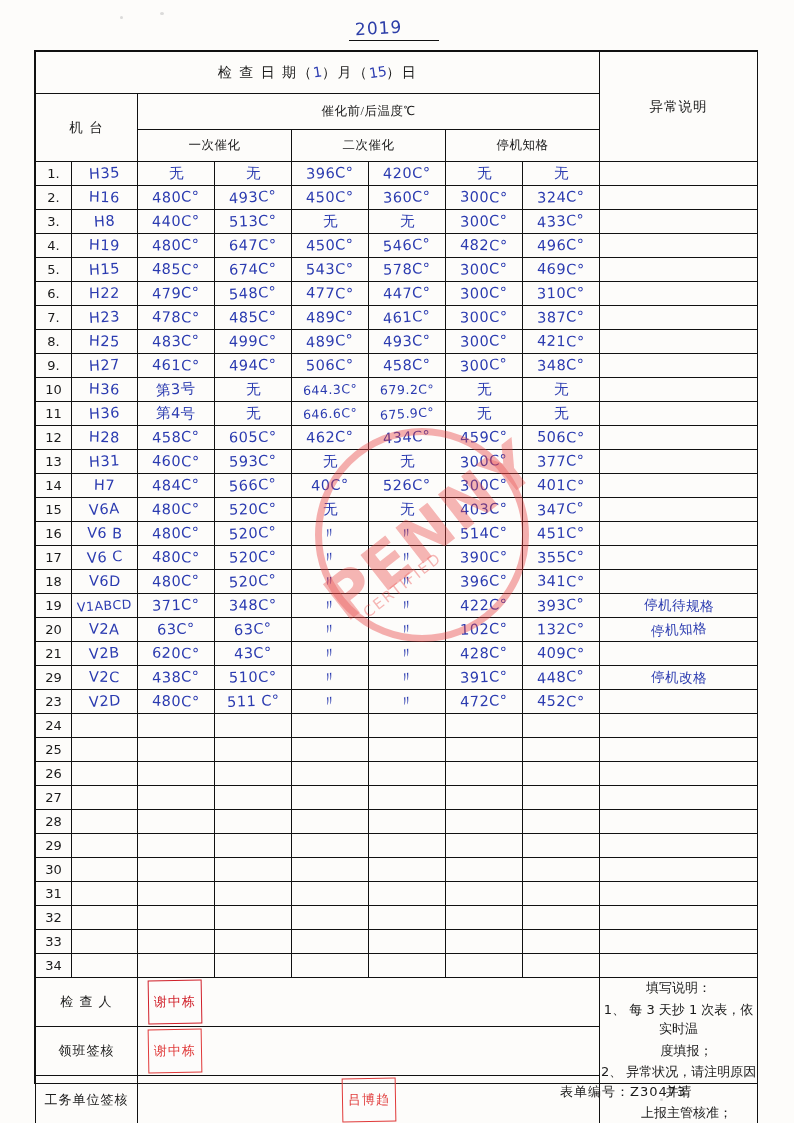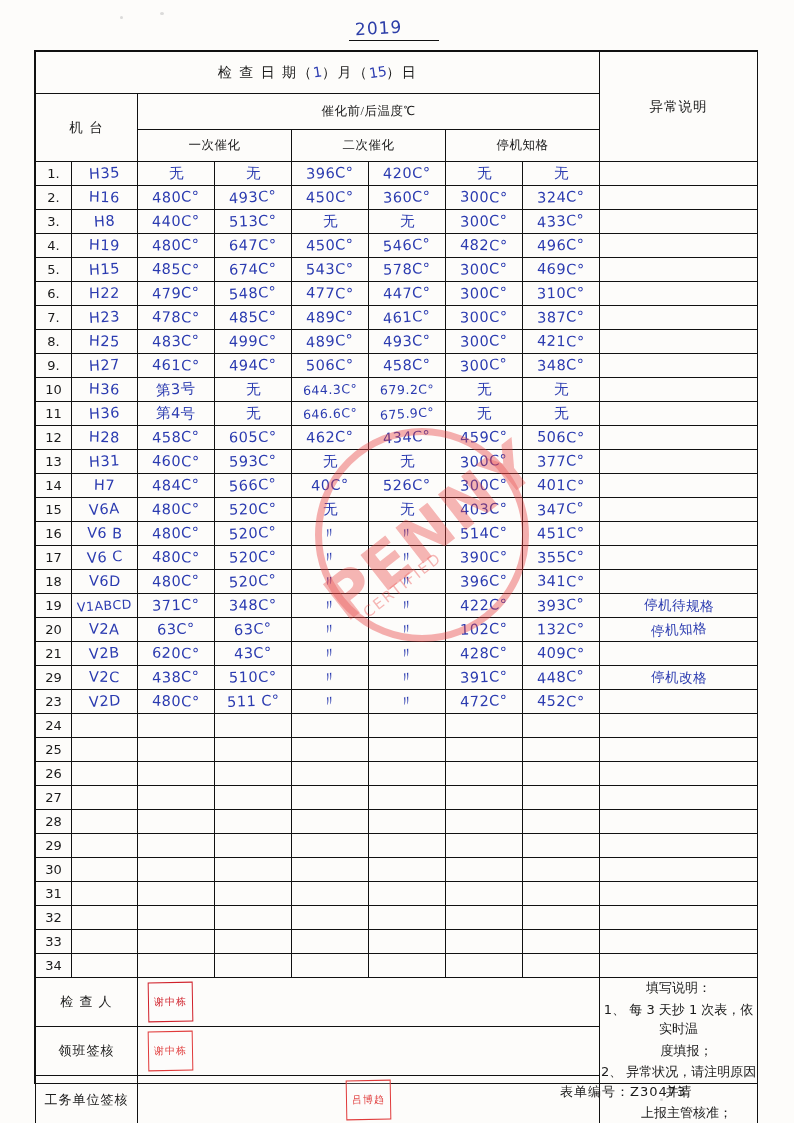--- a/index.html
+++ b/index.html
@@ -103,21 +103,21 @@
   
   .foot-label{
     font-family:"DejaVu Sans", sans-serif;
     font-size:13px;letter-spacing:1px;
   }
   .stamp{
     display:inline-block;
     border:1.4px solid #d0202a;
     color:#d0202a;
     font-family:"DejaVu Sans", sans-serif;
-    font-size:10px;
+    font-size:13px;
     padding:12px 5px;
     letter-spacing:1px;
     transform:rotate(-1deg);
     background:rgba(255,255,255,0.2);
   }
   .stamp.red2{border-color:#e03a3a;color:#e03a3a;}
   .note-box{
     text-align:left;
     font-family:"DejaVu Sans", sans-serif;
     font-size:12.5px;

